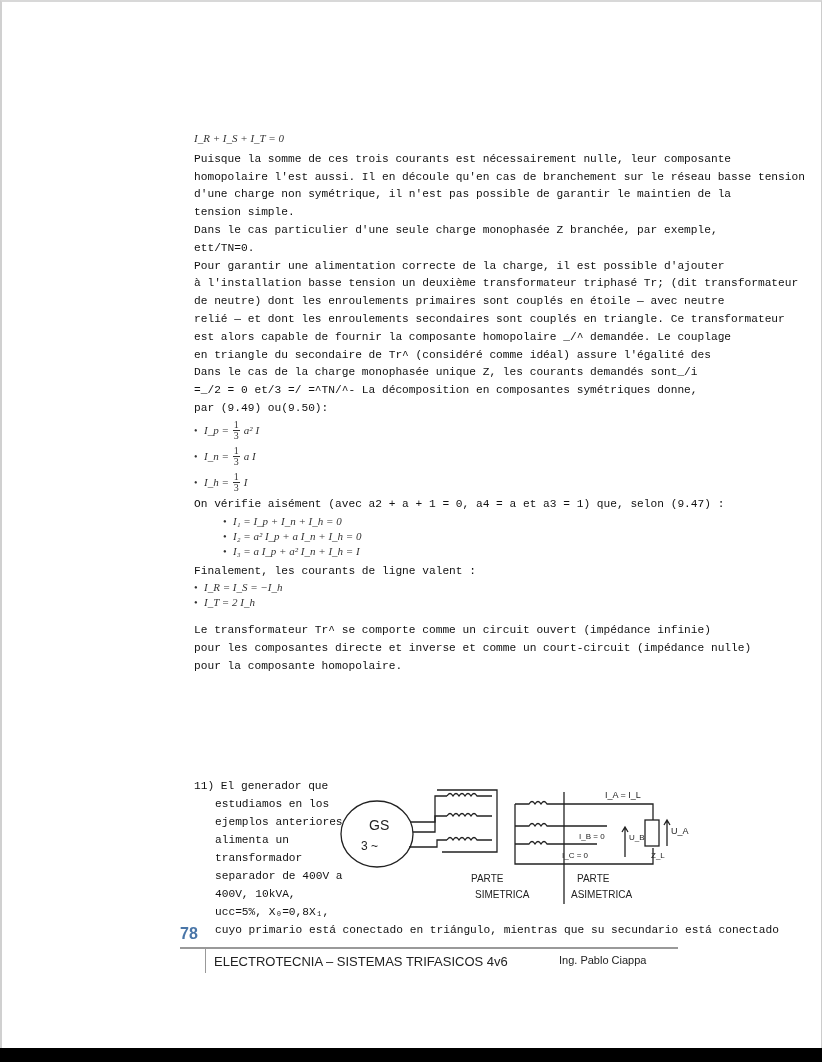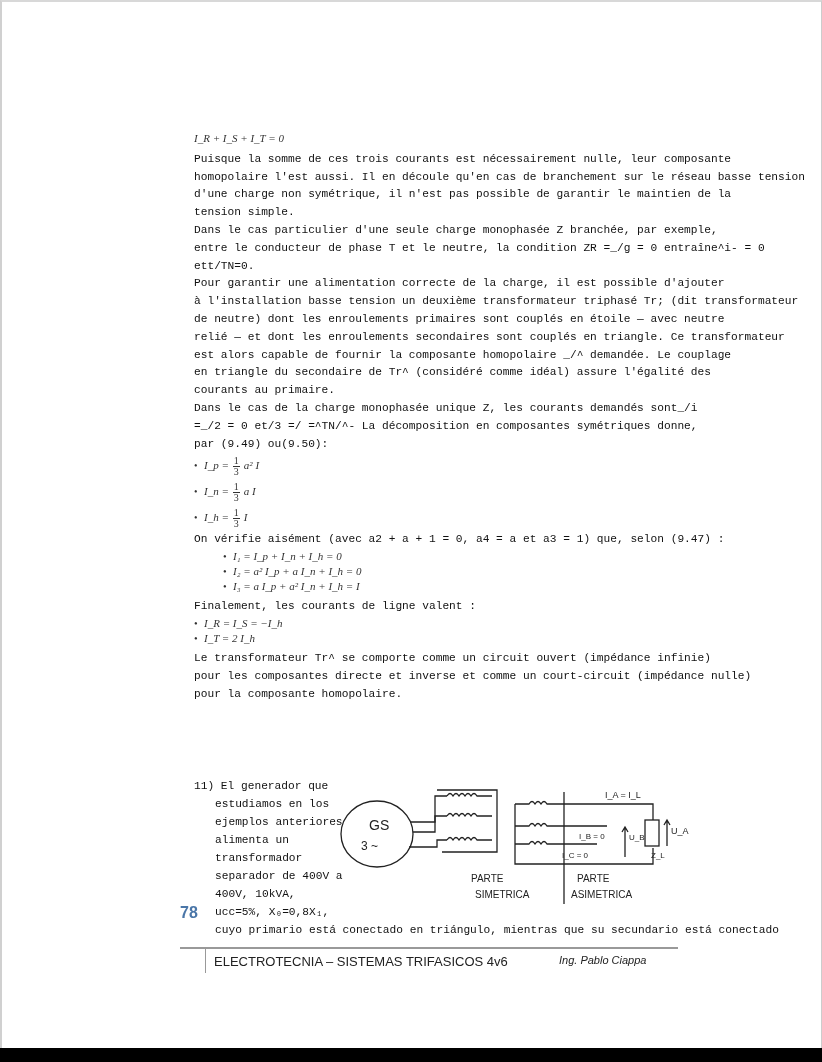--- a/index.html
+++ b/index.html
@@ -13,46 +13,44 @@
   .eq { font-family:"Liberation Serif", serif; font-size:10.5px; color:#333; height:17px; }
   .frac-row { display:flex; align-items:center; height:26px; font-family:"Liberation Serif", serif; font-size:10px; color:#333; }
   .frac { display:inline-flex; flex-direction:column; align-items:center; margin:0 4px; line-height:10px; }
   .frac .num { border-bottom:1px solid #333; padding:0 1px; }
   .bullet { display:inline-block; width:10px; font-style:normal; }
   .eqlist .eq { height:15px; line-height:15px; }
   .problem { position:absolute; left:192px; top:775px; font-size:11.2px; color:#111; line-height:18px; }
   .problem .indent { padding-left:21px; }
   .diagram { position:absolute; left:335px; top:780px; width:365px; height:125px; }
   .footer-rule { position:absolute; left:178px; top:945px; width:498px; height:2px; background:#999; }
-  .footer-num { position:absolute; left:178px; top:902px; font-size:16px; font-weight:bold; color:#4a76a8; }
+  .footer-num { position:absolute; left:178px; top:923px; font-size:16px; font-weight:bold; color:#4a76a8; }
   .footer-sep { position:absolute; left:203px; top:946px; width:1px; height:25px; background:#999; }
   .footer-title { position:absolute; left:212px; top:952px; font-size:13px; color:#222; }
-  .footer-author { position:absolute; left:557px; top:952px; font-size:11px; color:#222;font-style:italic; }
+  .footer-author { position:absolute; left:557px; top:952px; font-size:11px; color:#222; }
 </style>
 </head>
 <body>
 
 <div class="page">
   <div class="content">
     <div class="line math" style="margin-bottom:3px;">I_R + I_S + I_T = 0</div>
     <div id="paras">
         <div class="line">Puisque la somme de ces trois courants est nécessairement nulle, leur composante</div>
         <div class="line">homopolaire l'est aussi. Il en découle qu'en cas de branchement sur le réseau basse tension</div>
         <div class="line">d'une charge non symétrique, il n'est pas possible de garantir le maintien de la</div>
         <div class="line">tension simple.</div>
         <div class="line">Dans le cas particulier d'une seule charge monophasée Z branchée, par exemple,</div>
-        <div class="line">entre le conducteur de phase T et le neutre, la condition ZR =_/g = 0 entraîne^i- = 0</div>
         <div class="line">ett/TN=0.</div>
         <div class="line">Pour garantir une alimentation correcte de la charge, il est possible d'ajouter</div>
         <div class="line">à l'installation basse tension un deuxième transformateur triphasé Tr; (dit transformateur</div>
         <div class="line">de neutre) dont les enroulements primaires sont couplés en étoile — avec neutre</div>
         <div class="line">relié — et dont les enroulements secondaires sont couplés en triangle. Ce transformateur</div>
         <div class="line">est alors capable de fournir la composante homopolaire _/^ demandée. Le couplage</div>
         <div class="line">en triangle du secondaire de Tr^ (considéré comme idéal) assure l'égalité des</div>
-        <div class="line">courants au primaire.</div>
         <div class="line">Dans le cas de la charge monophasée unique Z, les courants demandés sont_/i</div>
         <div class="line">=_/2 = 0 et/3 =/ =^TN/^- La décomposition en composantes symétriques donne,</div>
         <div class="line">par (9.49) ou(9.50):</div>
       </div>
     <div id="comps">
         <div class="frac-row">
           <span class="bullet">•</span>
           <span class="math">I_p =</span>
           <span class="frac">
             <span class="num">1</span>
@@ -79,21 +77,21 @@
           <span class="math">I</span>
         </div>
       </div>
     <div class="line">On vérifie aisément (avec a2 + a + 1 = 0, a4 = a et a3 = 1) que, selon (9.47) :</div>
     <div id="veqs" class="eqlist" style="margin-bottom:4px;margin-left:29px;">
         <div class="eq"><span class="bullet">•</span><span class="math">I₁ = I_p + I_n + I_h = 0</span></div>
         <div class="eq"><span class="bullet">•</span><span class="math">I₂ = a² I_p + a I_n + I_h = 0</span></div>
         <div class="eq"><span class="bullet">•</span><span class="math">I₃ = a I_p + a² I_n + I_h = I</span></div>
       </div>
     <div class="line">Finalement, les courants de ligne valent :</div>
-    <div id="feqs" class="eqlist" style="margin-bottom:4px;">
+    <div id="feqs" class="eqlist" style="margin-bottom:12px;">
         <div class="eq"><span class="bullet">•</span><span class="math">I_R = I_S = −I_h</span></div>
         <div class="eq"><span class="bullet">•</span><span class="math">I_T = 2 I_h</span></div>
       </div>
     <div id="closing">
         <div class="line">Le transformateur Tr^ se comporte comme un circuit ouvert (impédance infinie)</div>
         <div class="line">pour les composantes directe et inverse et comme un court-circuit (impédance nulle)</div>
         <div class="line">pour la composante homopolaire.</div>
       </div>
   </div>
 

